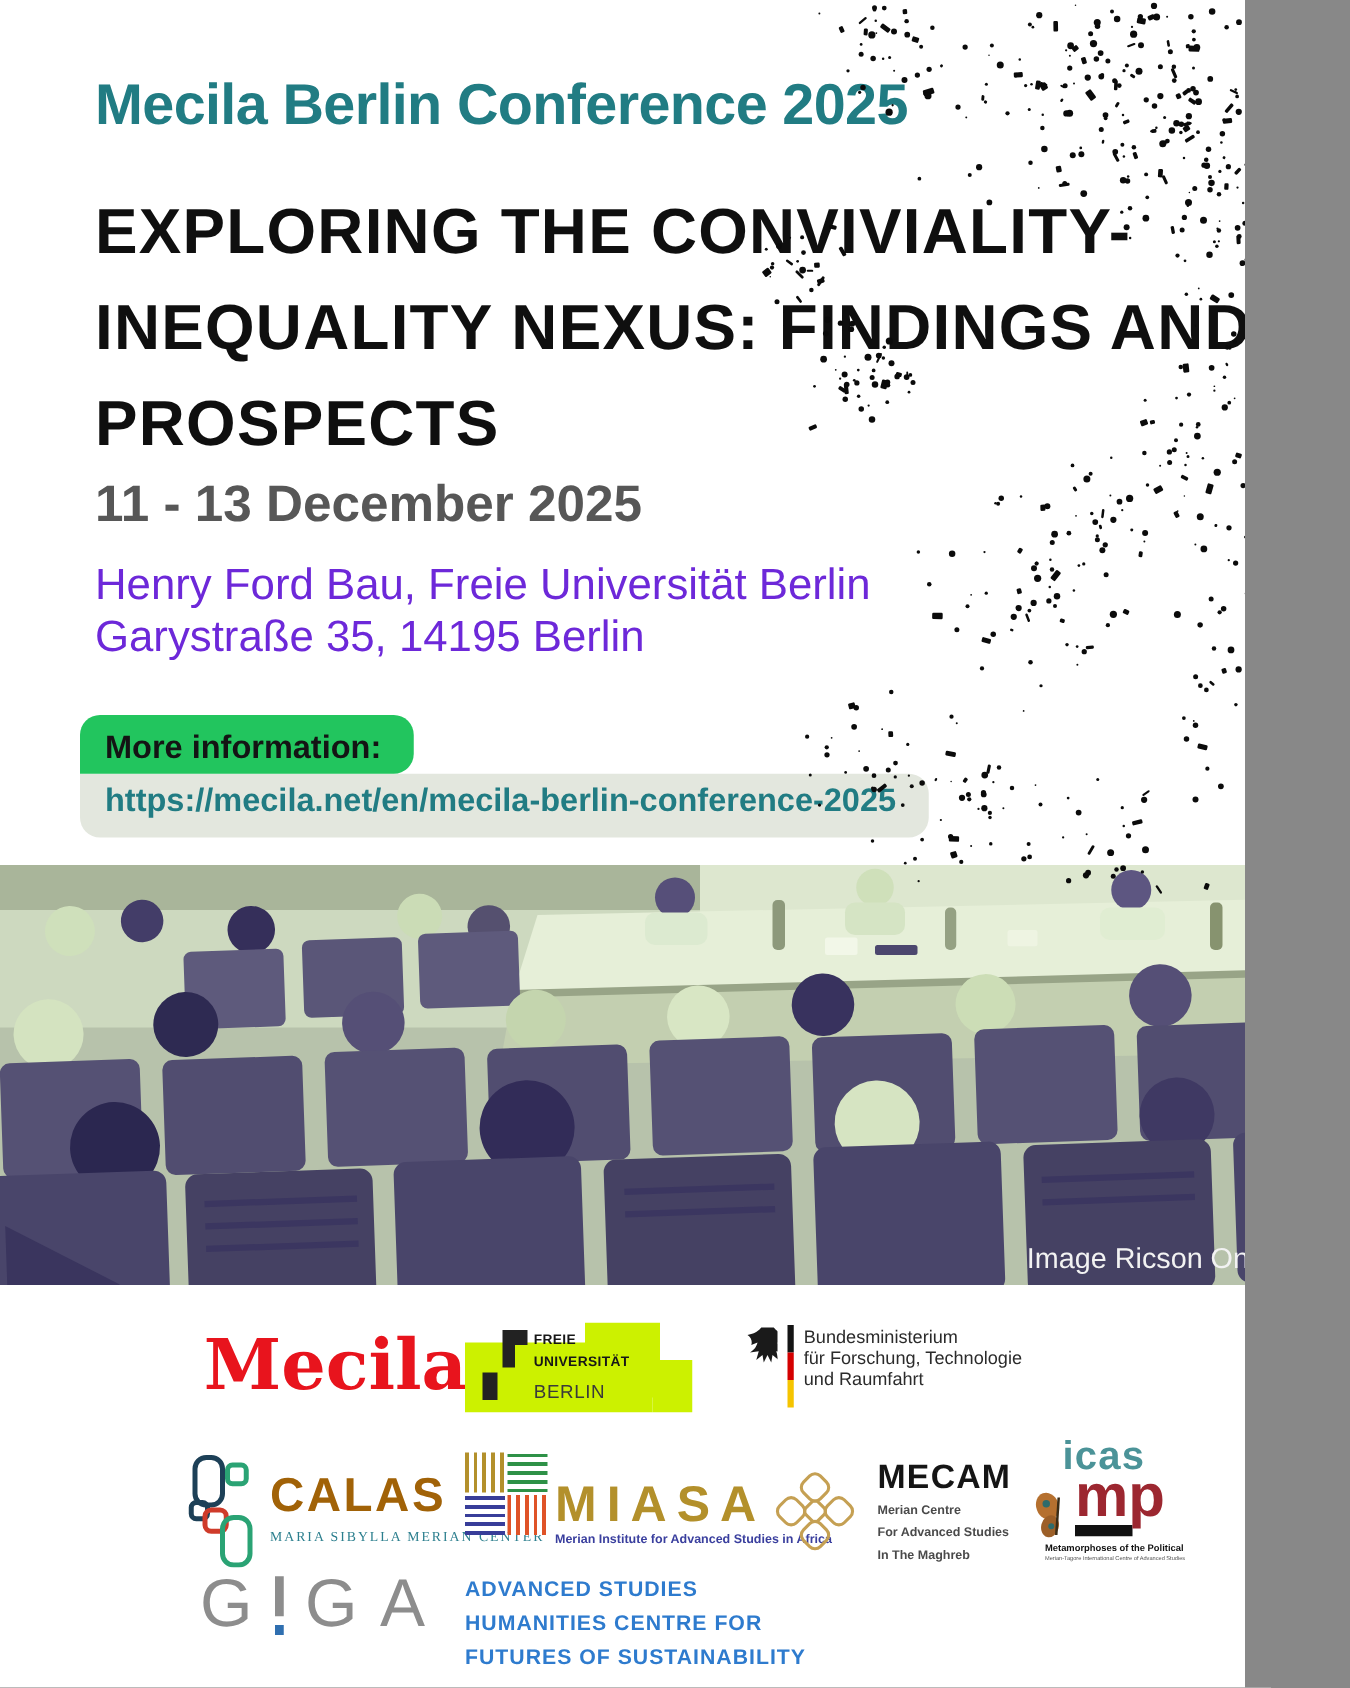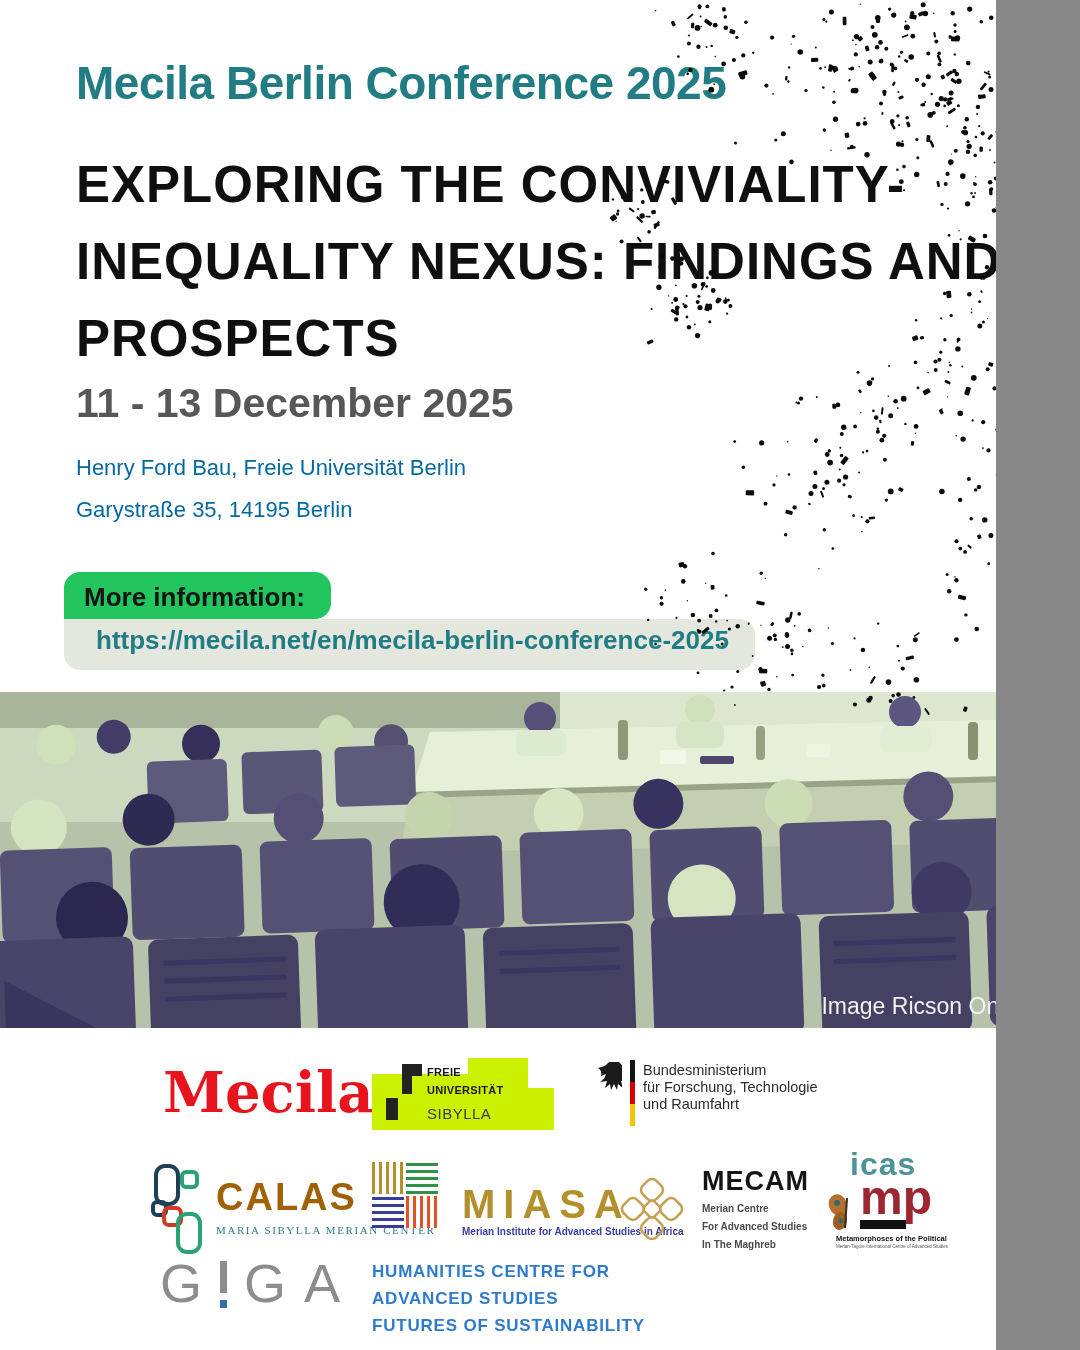--- a/index.html
+++ b/index.html
@@ -7,28 +7,28 @@
           font-family:"Liberation Sans",sans-serif;}
 
   
   .conf-title{position:absolute;left:76px;top:56px;font-size:46px;font-weight:bold;
               letter-spacing:-0.5px;color:#217c83;white-space:nowrap;z-index:2;}
   .main-title{position:absolute;left:76px;top:146px;z-index:2;color:#0f0f0f;
               font-size:51px;font-weight:bold;letter-spacing:1px;line-height:77px;}
   .main-title div{white-space:nowrap;}
   .date-line{position:absolute;left:76px;top:380px;font-size:41px;font-weight:bold;
              color:#575757;z-index:2;white-space:nowrap;}
-  .venue{position:absolute;left:76px;top:447px;font-size:22px;color:#0369a1;
+  .venue{position:absolute;left:76px;top:447px;font-size:35px;color:#6d28d9;
          line-height:42px;z-index:2;}
 
   
   .infobox{position:absolute;left:64px;top:572px;z-index:2;}
   .pill1{display:inline-block;background:#22c55e;padding:10px 26px 6px 20px;
          border-radius:16px 16px 16px 0;font-size:26px;font-weight:bold;color:#141414;}
-  .pill2{background:#e3e7de;padding:6px 26px 14px 32px;border-radius:0 16px 16px 16px;
+  .pill2{background:#e3e7de;padding:6px 26px 14px 20px;border-radius:0 16px 16px 16px;
          font-size:26px;font-weight:bold;color:#217c83;width:fit-content;white-space:nowrap;}
 
   
   .photo{position:absolute;left:0;top:692px;width:1080px;height:336px;z-index:1;}
   .photo-svg{position:absolute;left:0;top:0;width:100%;height:100%;}
   .credit{position:absolute;right:22px;bottom:8px;color:#f2f2f2;font-size:23px;z-index:4;}
 
   
   .speckles{position:absolute;left:0;top:0;width:1080px;height:720px;z-index:3;pointer-events:none;}
 
@@ -55,21 +55,21 @@
   .calas-text .sub{font-size:11px;color:#2c7f8e;letter-spacing:1.6px;margin-top:5px;font-family:Liberation Serif, serif;}
 
   .miasa-logo{left:372px;top:1162px;display:flex;}
   .miasa-grid{width:66px;height:66px;display:grid;grid-template-columns:32px 32px;
               grid-template-rows:32px 32px;gap:2px;}
   .miasa-grid div{width:32px;height:32px;}
   .m-tl{background:repeating-linear-gradient(90deg,#b3902b 0 3px,#ffffff 3px 7px);}
   .m-tr{background:repeating-linear-gradient(0deg,#2e9147 0 3px,#ffffff 3px 7px);}
   .m-bl{background:repeating-linear-gradient(0deg,#383d99 0 3px,#ffffff 3px 7px);}
   .m-br{background:repeating-linear-gradient(90deg,#df5327 0 3px,#ffffff 3px 7px);}
-  .miasa-text{margin-left:24px;margin-top:22px;}
+  .miasa-text{margin-left:6px;margin-top:22px;}
   .miasa-text .name{font-size:40px;font-weight:bold;color:#b3902b;letter-spacing:8px;line-height:40px;}
   .miasa-text .sub{font-size:10px;font-weight:bold;color:#3a3f9e;margin-top:2px;}
 
   .mecam-logo{left:616px;top:1166px;display:flex;gap:14px;align-items:center;}
   .mecam-text .name{font-size:27px;font-weight:bold;color:#151515;letter-spacing:1px;}
   .mecam-text .sub{font-size:10px;font-weight:bold;color:#4a4a4a;line-height:13px;margin-top:5px;}
 
   .icasmp-logo{left:836px;top:1150px;width:130px;}
   .icas-word{font-size:32px;font-weight:bold;color:#4b9398;letter-spacing:1px;line-height:28px;margin-left:14px;}
   .mp-word{font-size:48px;font-weight:bold;color:#9c2730;line-height:40px;margin-left:24px;}
@@ -974,21 +974,21 @@
       <rect x="0" y="16" width="150" height="56" fill="#ccf100"></rect>
       <rect x="96" y="0" width="60" height="60" fill="#ccf100"></rect>
       <rect x="150" y="30" width="32" height="42" fill="#ccf100"></rect>
       <rect x="30" y="6" width="20" height="12" fill="#222222"></rect>
       <rect x="30" y="18" width="10" height="18" fill="#222222"></rect>
       <rect x="14" y="40" width="12" height="22" fill="#222222"></rect>
     </svg>
     <div class="fu-text">
       <div class="l1">FREIE</div>
       <div class="l2">UNIVERSITÄT</div>
-      <div class="l3">SIBYLLA</div>
+      <div class="l3">BERLIN</div>
     </div>
   </div>
 
   <div class="logo bmbf-logo">
     <svg width="26" height="32">
       <path d="M13 2 C10 6 6 7 2 8 c3 2 4 5 3 8 l5 -2 c-1 4 -3 6 -6 8 l7 -1 -2 7 5 -4 1 6 3 -6 3 6 1 -6 5 4 -2 -7 7 1 c-3 -2 -5 -4 -6 -8 l5 2 c-1 -3 0 -6 3 -8 -4 -1 -8 -2 -11 -6 z" fill="#1a1a1a"></path>
     </svg>
     <div class="bmbf-stripe">
       <div class="bmbf-black"></div>
         <div class="bmbf-red"></div>
@@ -1065,18 +1065,18 @@
     <span>G</span>
     <span class="giga-ibar">
       <span class="bar" style="display:block"></span>
       <span class="dot" style="display:block"></span>
     </span>
     <span>G</span>
     <span>A</span>
   </div>
 
   <div class="logo hcas-logo">
+    <div>ADVANCED STUDIES</div>
     <div>HUMANITIES CENTRE FOR</div>
-    <div>ADVANCED STUDIES</div>
     <div>FUTURES OF SUSTAINABILITY</div>
   </div>
 
 </div>
 
 </body></html>

